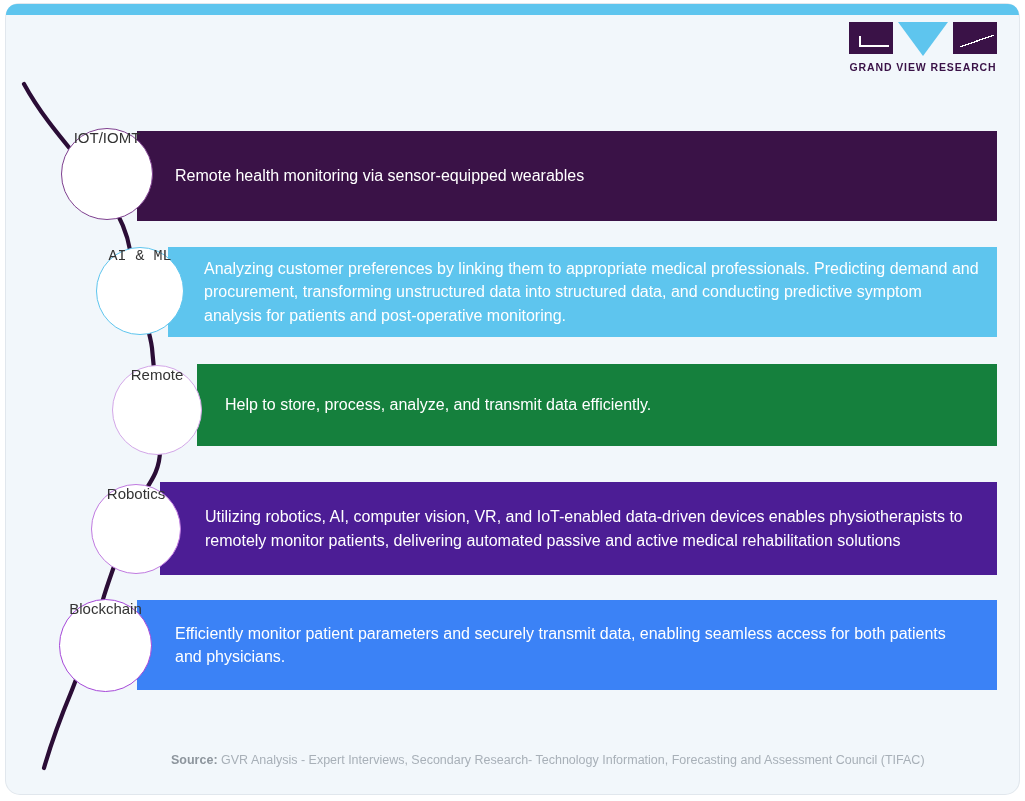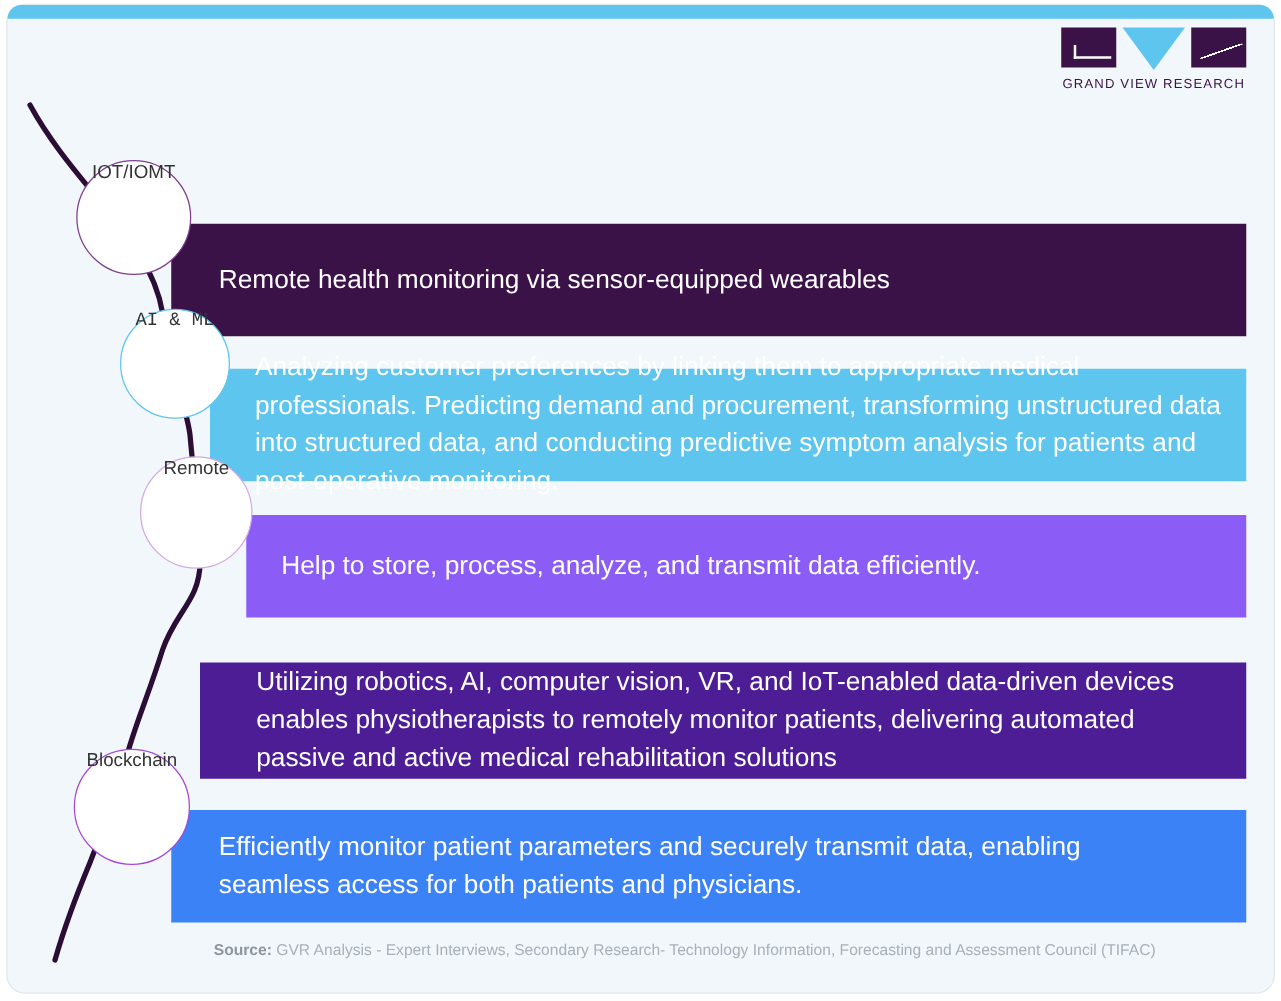--- a/index.html
+++ b/index.html
@@ -85,42 +85,41 @@
     height: 0;
     border-left: 25px solid transparent;
     border-right: 25px solid transparent;
     border-top: 34px solid #5ec5ee;
     margin-top: 0px;
   }
   .logo-text {
     margin-top: 7px;
     font-size: 10.5px;
     letter-spacing: 0.9px;
-    font-weight: normal;
+    font-weight: bold;
     color: #3a1247;
     white-space: nowrap;
   }
 
   
   .connector {
     position: absolute;
     left: 0;
     top: 0;
     width: 1013px;
     height: 790px;
     pointer-events: none;
   }
   .bar {
     position: absolute;
     display: flex;
     align-items: center;
     color: #ffffff;
-    font-size: 21px;
+    font-size: 16px;
     line-height: 1.45;
-    margin-top: 48px;
   }
   .bar-text {
     padding-left: 0px;
     padding-right: 18px;
   }
   .node {
     position: absolute;
     background: #ffffff;
     border-radius: 50%;
     display: flex;
@@ -180,30 +179,33 @@
     <span>IOT/IOMT</span>
   </div>
 
   <div class="bar" style="left:168px; top:247px; width:829px; height:90px; background:#5ec5ee;">
     <div class="bar-text" style="padding-left:36px; padding-right:16px;">Analyzing customer preferences by linking them to appropriate medical professionals. Predicting demand and procurement, transforming unstructured data into structured data, and conducting predictive symptom analysis for patients and post-operative monitoring.</div>
   </div>
   <div class="node" style="left:96px; top:247px; width:88px; height:88px; border:1.5px solid #5ec5ee;font-family:Liberation Mono, monospace;">
     <span>AI &amp; ML</span>
   </div>
 
-  <div class="bar" style="left:197px; top:364px; width:800px; height:82px; background:#8b5cf6;">
+  <div class="bar" style="left:197px; top:364px; width:800px; height:82px; background:#15803d;">
     <div class="bar-text" style="padding-left:28px;">Help to store, process, analyze, and transmit data efficiently.</div>
   </div>
   <div class="node" style="left:112px; top:365px; width:90px; height:90px; border:1.5px solid #d3a7e8;">
     <span>Remote</span>
   </div>
 
   <div class="bar" style="left:160px; top:482px; width:837px; height:93px; background:#4c1d95;">
     <div class="bar-text" style="padding-left:45px; padding-right:24px;">Utilizing robotics, AI, computer vision, VR, and IoT-enabled data-driven devices enables physiotherapists to remotely monitor patients, delivering automated passive and active medical rehabilitation solutions</div>
   </div>
+  <div class="node" style="left:91px; top:484px; width:90px; height:90px; border:1.5px solid #c07ae0;">
+    <span>Robotics</span>
+  </div>
 
   <div class="bar" style="left:137px; top:600px; width:860px; height:90px; background:#3b82f6;">
     <div class="bar-text" style="padding-left:38px; padding-right:46px;">Efficiently monitor patient parameters and securely transmit data, enabling seamless access for both patients and physicians.</div>
   </div>
   <div class="node" style="left:59px; top:599px; width:93px; height:93px; border:1.5px solid #a548d8;">
     <span>Blockchain</span>
   </div>
 
   <div class="source">
     <b>Source:</b><span> GVR Analysis - Expert Interviews, Secondary Research- Technology Information, Forecasting and Assessment Council (TIFAC)</span>

